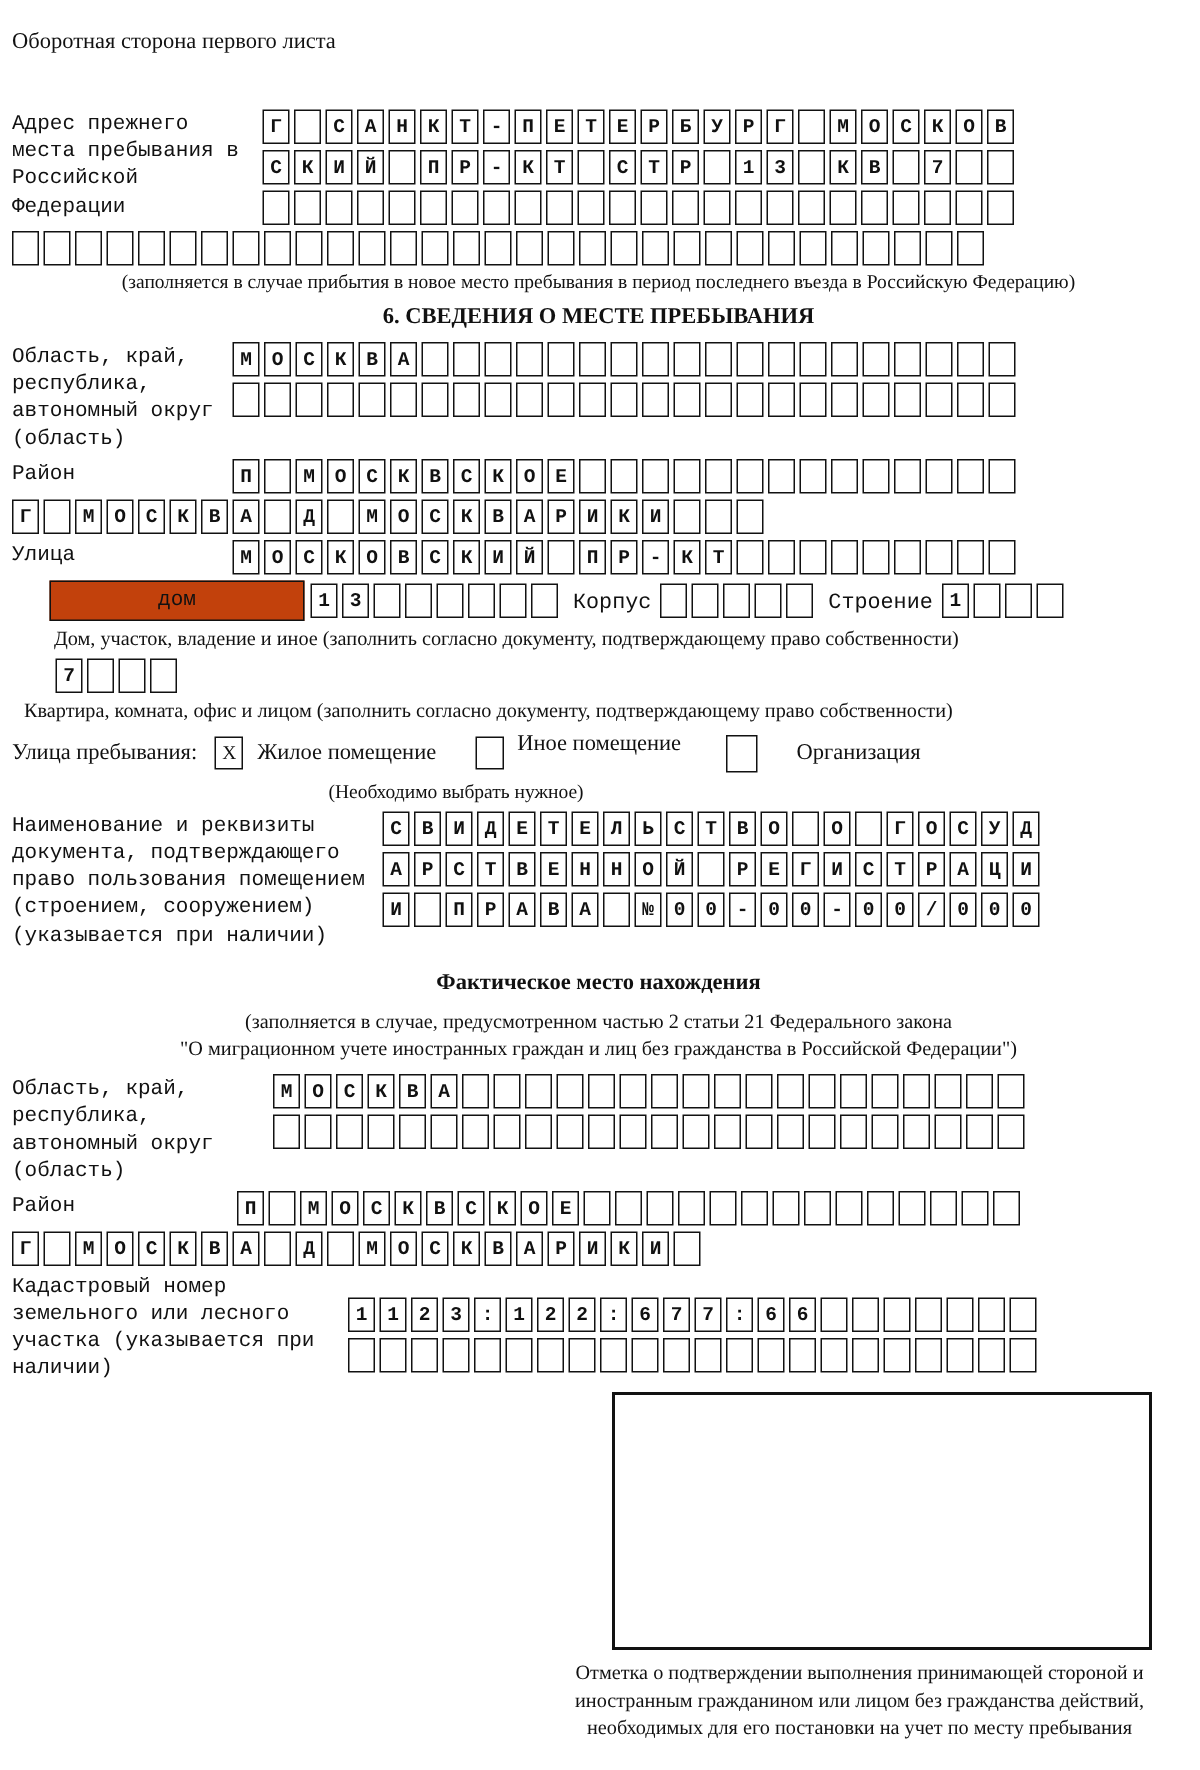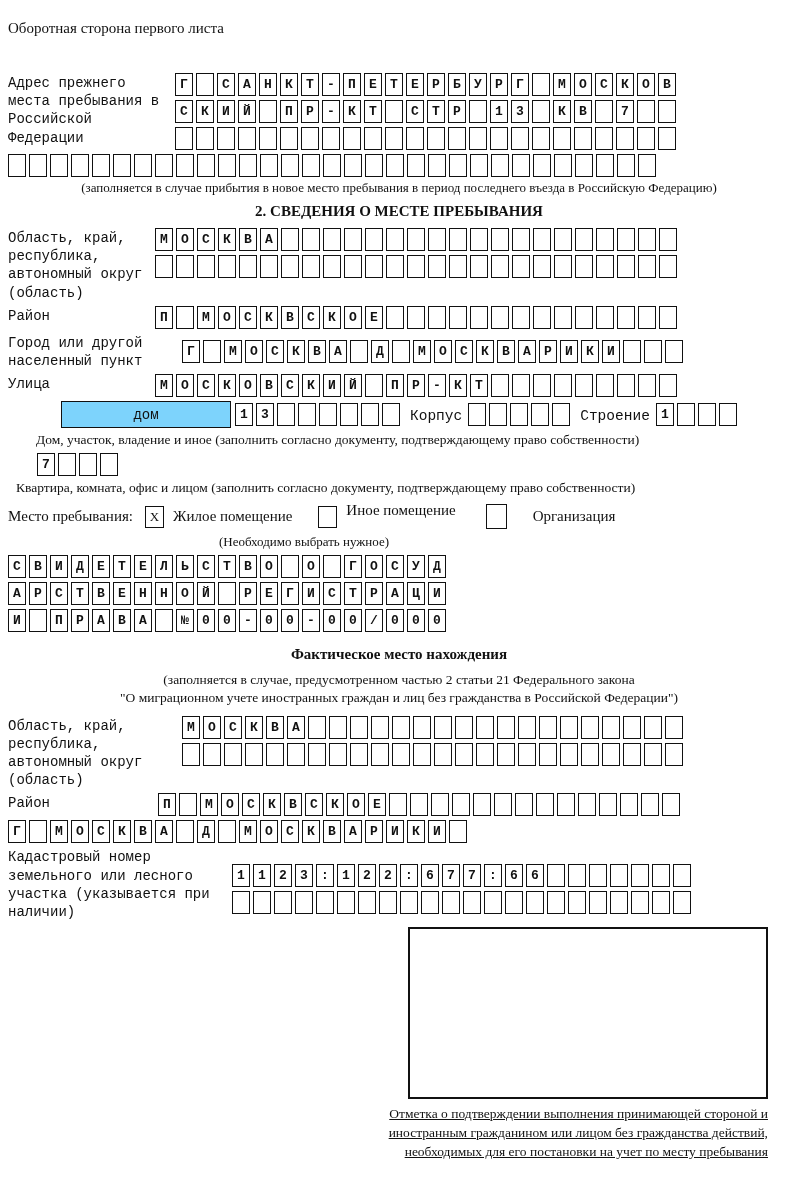--- a/index.html
+++ b/index.html
@@ -18,34 +18,34 @@
   .cbox {
     width:18px; height:23px; border:1.5px solid #111; flex-shrink:0;
     display:flex; align-items:center; justify-content:center;
     font-size:13px; font-weight:bold; background:#fff;
   }
   .note { font-size:13px; text-align:center; margin:3px 0 5px 0; }
   .note-left { font-size:13.5px; text-align:left; margin:2px 0 5px 28px; }
   .sec-title { font-size:15px; font-weight:bold; text-align:center; margin:7px 0 8px 0; }
   .widebox {
     border:1.5px solid #111; height:27px; display:flex; align-items:center;
-    justify-content:center; font-size:14px; flex-shrink:0; background:#7dd3fc;margin-left:28px;
+    justify-content:center; font-size:14px; flex-shrink:0; background:#c2410c;
   }
   .inline-label { font-size:14.5px; padding:3px 6px 0 10px; flex-shrink:0; }
   .chk {
     width:19px; height:22px; border:1.5px solid #111; display:flex;
     align-items:center; justify-content:center; font-size:13px; flex-shrink:0;
     background:#fff;
   }
   .chk.big { width:21px; height:25px; }
   .stay-row { display:flex; align-items:center; font-size:15px; margin:6px 0 2px 0; }
   .actual-note { font-size:13.5px; text-align:center; line-height:1.35; }
   .stamp-wrap { width:390px; margin-left:auto; margin-right:22px; margin-top:6px; }
   .stamp-box { width:360px; height:172px; border:2px solid #111; margin-left:30px; background:#fff; }
-  .stamp-caption { font-size:13.5px; text-align:right; line-height:1.4; margin-top:6px;text-decoration:underline; }
+  .stamp-caption { font-size:13.5px; text-align:center; line-height:1.4; margin-top:6px; }
 </style>
 </head>
 <body>
 
 <div class="hdr-note">Оборотная сторона первого листа</div>
 
 <div class="frow">
   <div class="flabel" style="width:167px">Адрес прежнего места пребывания в Российской Федерации</div>
   <div class="rowstack">
     <div class="boxrow">
@@ -156,21 +156,21 @@
     <div class="cbox"></div>
     <div class="cbox"></div>
     <div class="cbox"></div>
     <div class="cbox"></div>
     <div class="cbox"></div>
     <div class="cbox"></div>
     <div class="cbox"></div>
   </div>
 <div class="note">(заполняется в случае прибытия в новое место пребывания в период последнего въезда в Российскую Федерацию)</div>
 
-<div class="sec-title">2. СВЕДЕНИЯ О МЕСТЕ ПРЕБЫВАНИЯ</div>
+<div class="sec-title">6. СВЕДЕНИЯ О МЕСТЕ ПРЕБЫВАНИЯ</div>
 
 <div class="frow">
   <div class="flabel" style="width:147px">Область, край, республика, автономный округ (область)</div>
   <div class="rowstack">
     <div class="boxrow">
         <div class="cbox">М</div>
         <div class="cbox">О</div>
         <div class="cbox">С</div>
         <div class="cbox">К</div>
         <div class="cbox">В</div>
@@ -250,21 +250,20 @@
       <div class="cbox"></div>
       <div class="cbox"></div>
       <div class="cbox"></div>
       <div class="cbox"></div>
       <div class="cbox"></div>
       <div class="cbox"></div>
     </div>
 </div>
 
 <div class="frow vcenter">
-  <div class="flabel" style="width:174px">Город или другой населенный пункт</div>
   <div class="boxrow">
       <div class="cbox">Г</div>
       <div class="cbox"></div>
       <div class="cbox">М</div>
       <div class="cbox">О</div>
       <div class="cbox">С</div>
       <div class="cbox">К</div>
       <div class="cbox">В</div>
       <div class="cbox">А</div>
       <div class="cbox"></div>
@@ -351,31 +350,32 @@
   <div class="boxrow" style="margin-left:4px">
       <div class="cbox">7</div>
       <div class="cbox"></div>
       <div class="cbox"></div>
       <div class="cbox"></div>
     </div>
 </div>
 <div class="note-left" style="margin-left:8px">Квартира, комната, офис и лицом (заполнить согласно документу, подтверждающему право собственности)</div>
 
 <div class="stay-row">
-  <span style="margin-right:12px">Место пребывания:</span>
+  <span style="margin-right:12px">Улица пребывания:</span>
   <span class="chk">X</span>
   <span style="margin:0 26px 0 9px">Жилое помещение</span>
   <span class="chk"></span>
   <span style="margin:0 30px 12px 9px">Иное помещение</span>
   <span class="chk big"></span>
   <span style="margin-left:26px">Организация</span>
 </div>
 <div class="note" style="margin-right:190px">(Необходимо выбрать нужное)</div>
 
 <div class="frow">
+  <div class="flabel" style="width:247px">Наименование и реквизиты документа, подтверждающего право пользования помещением (строением, сооружением) (указывается при наличии)</div>
   <div class="rowstack">
     <div class="boxrow">
         <div class="cbox">С</div>
         <div class="cbox">В</div>
         <div class="cbox">И</div>
         <div class="cbox">Д</div>
         <div class="cbox">Е</div>
         <div class="cbox">Т</div>
         <div class="cbox">Е</div>
         <div class="cbox">Л</div>

